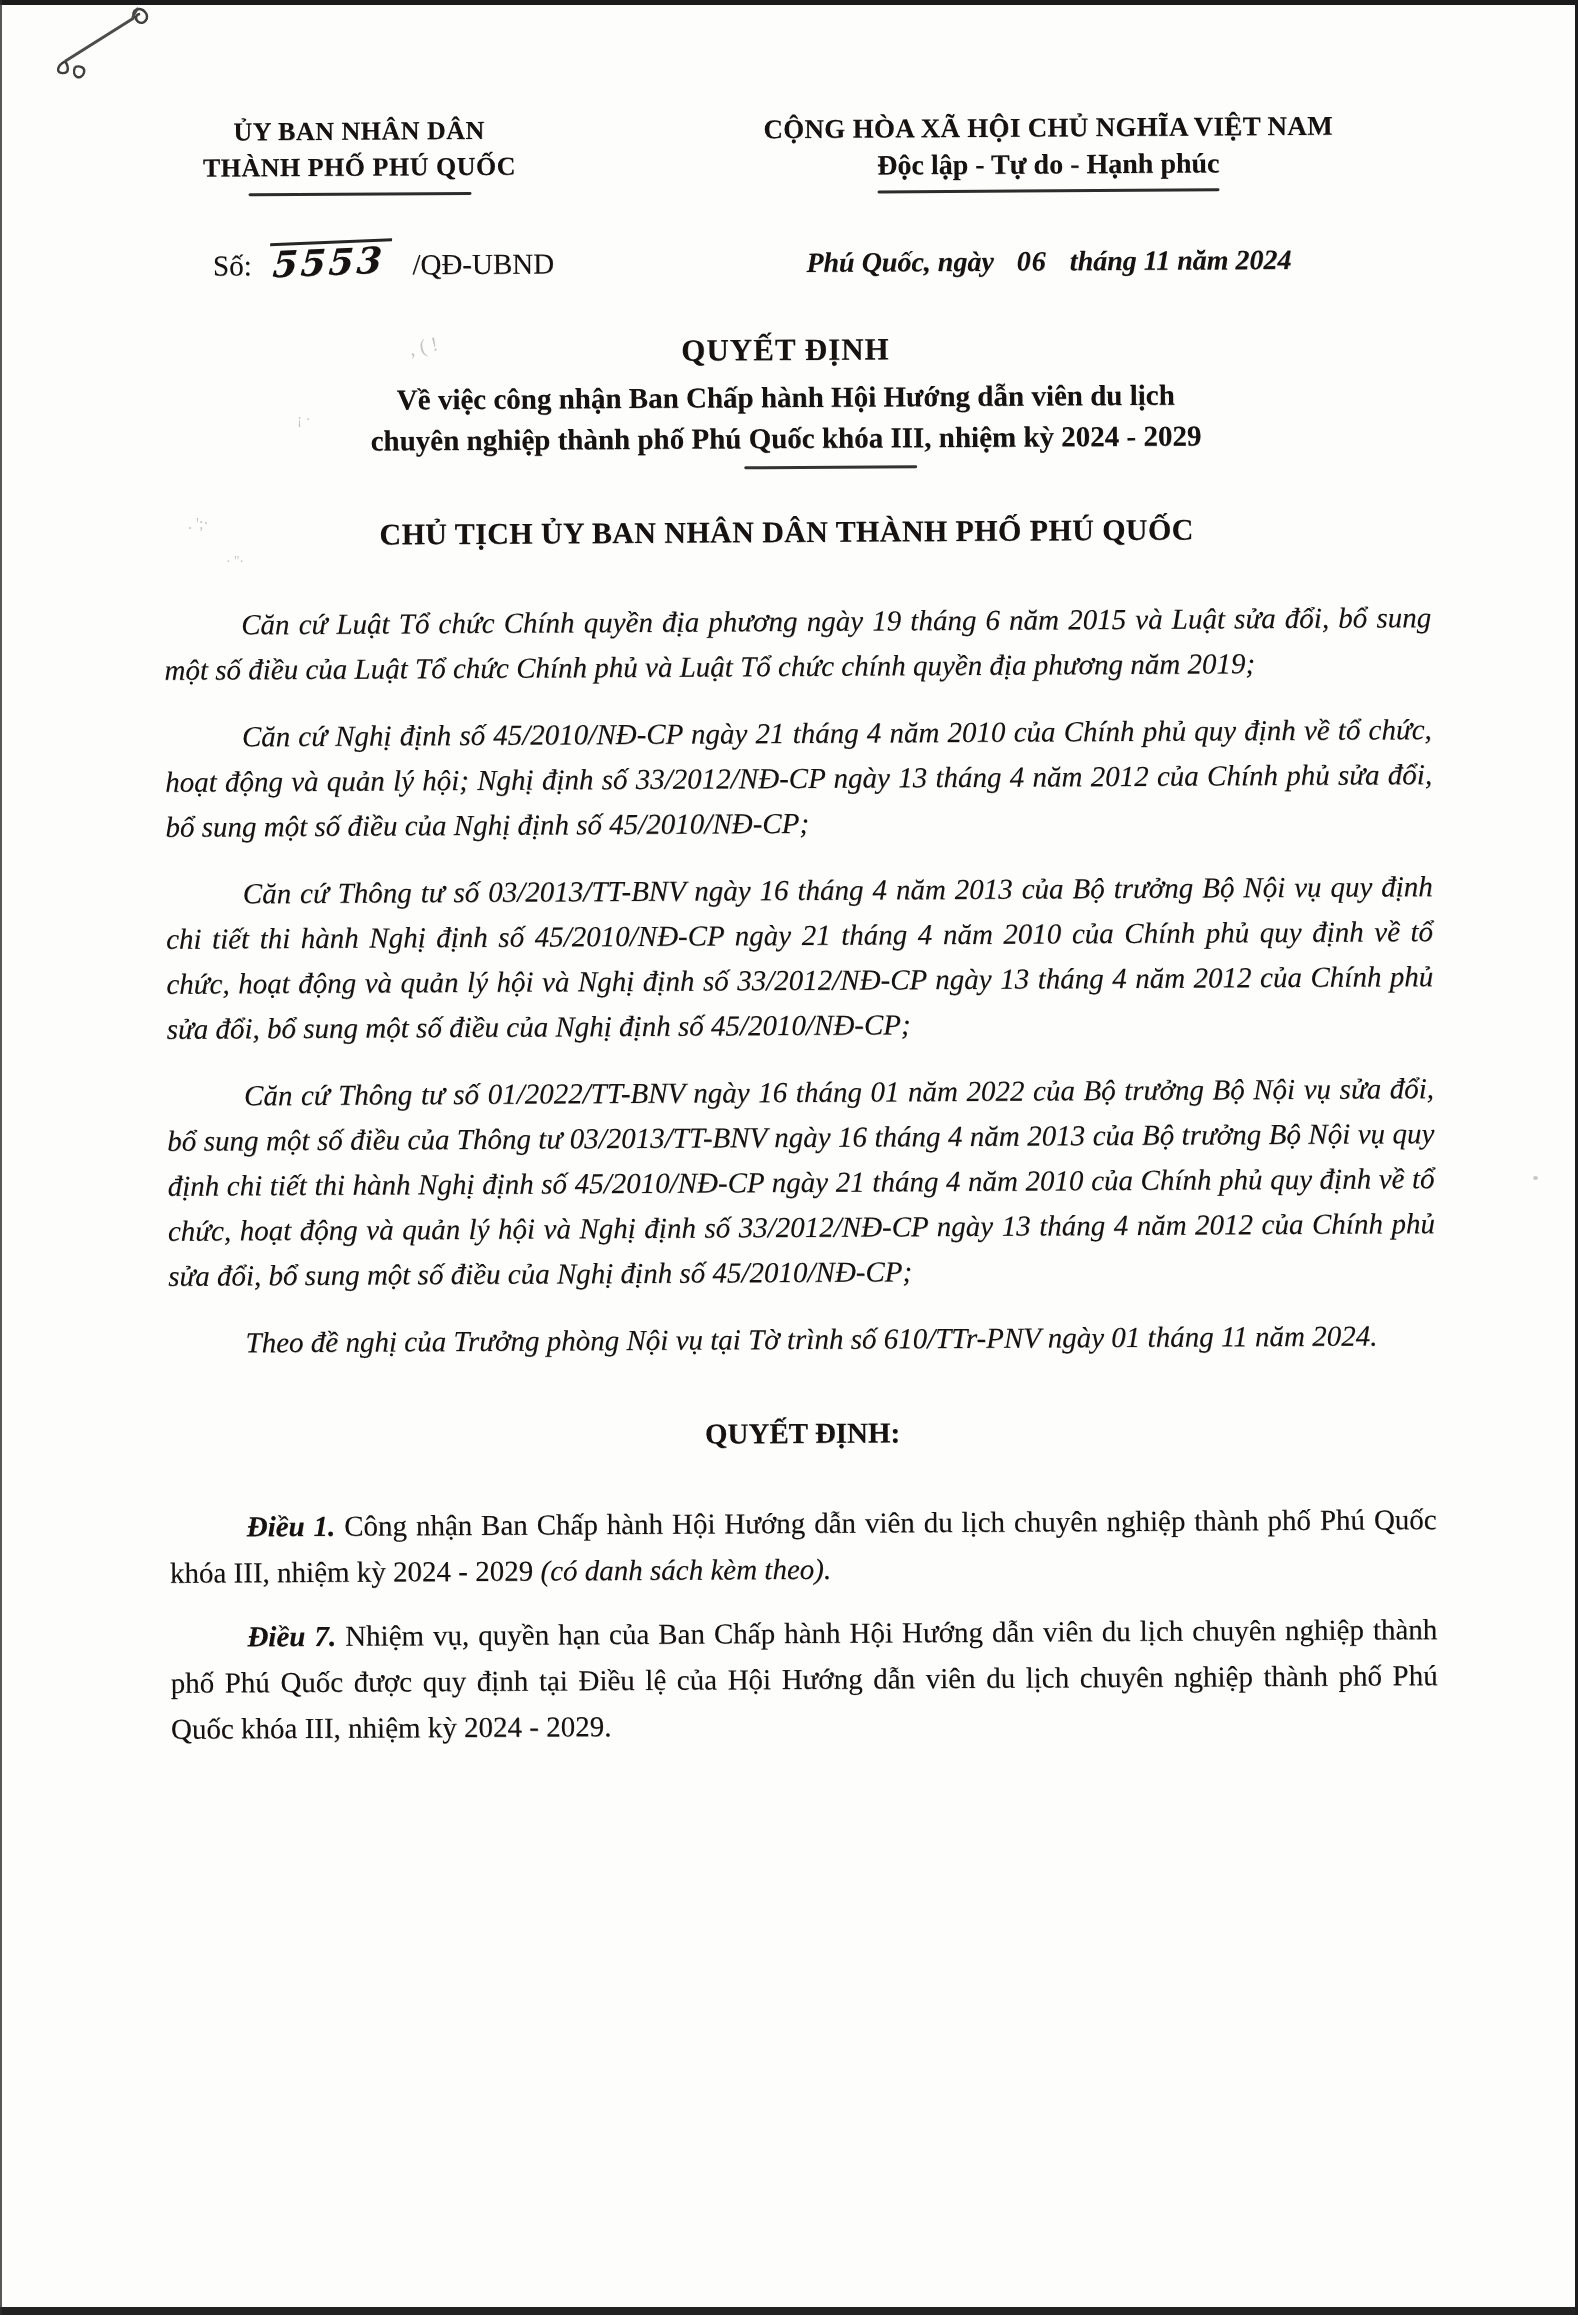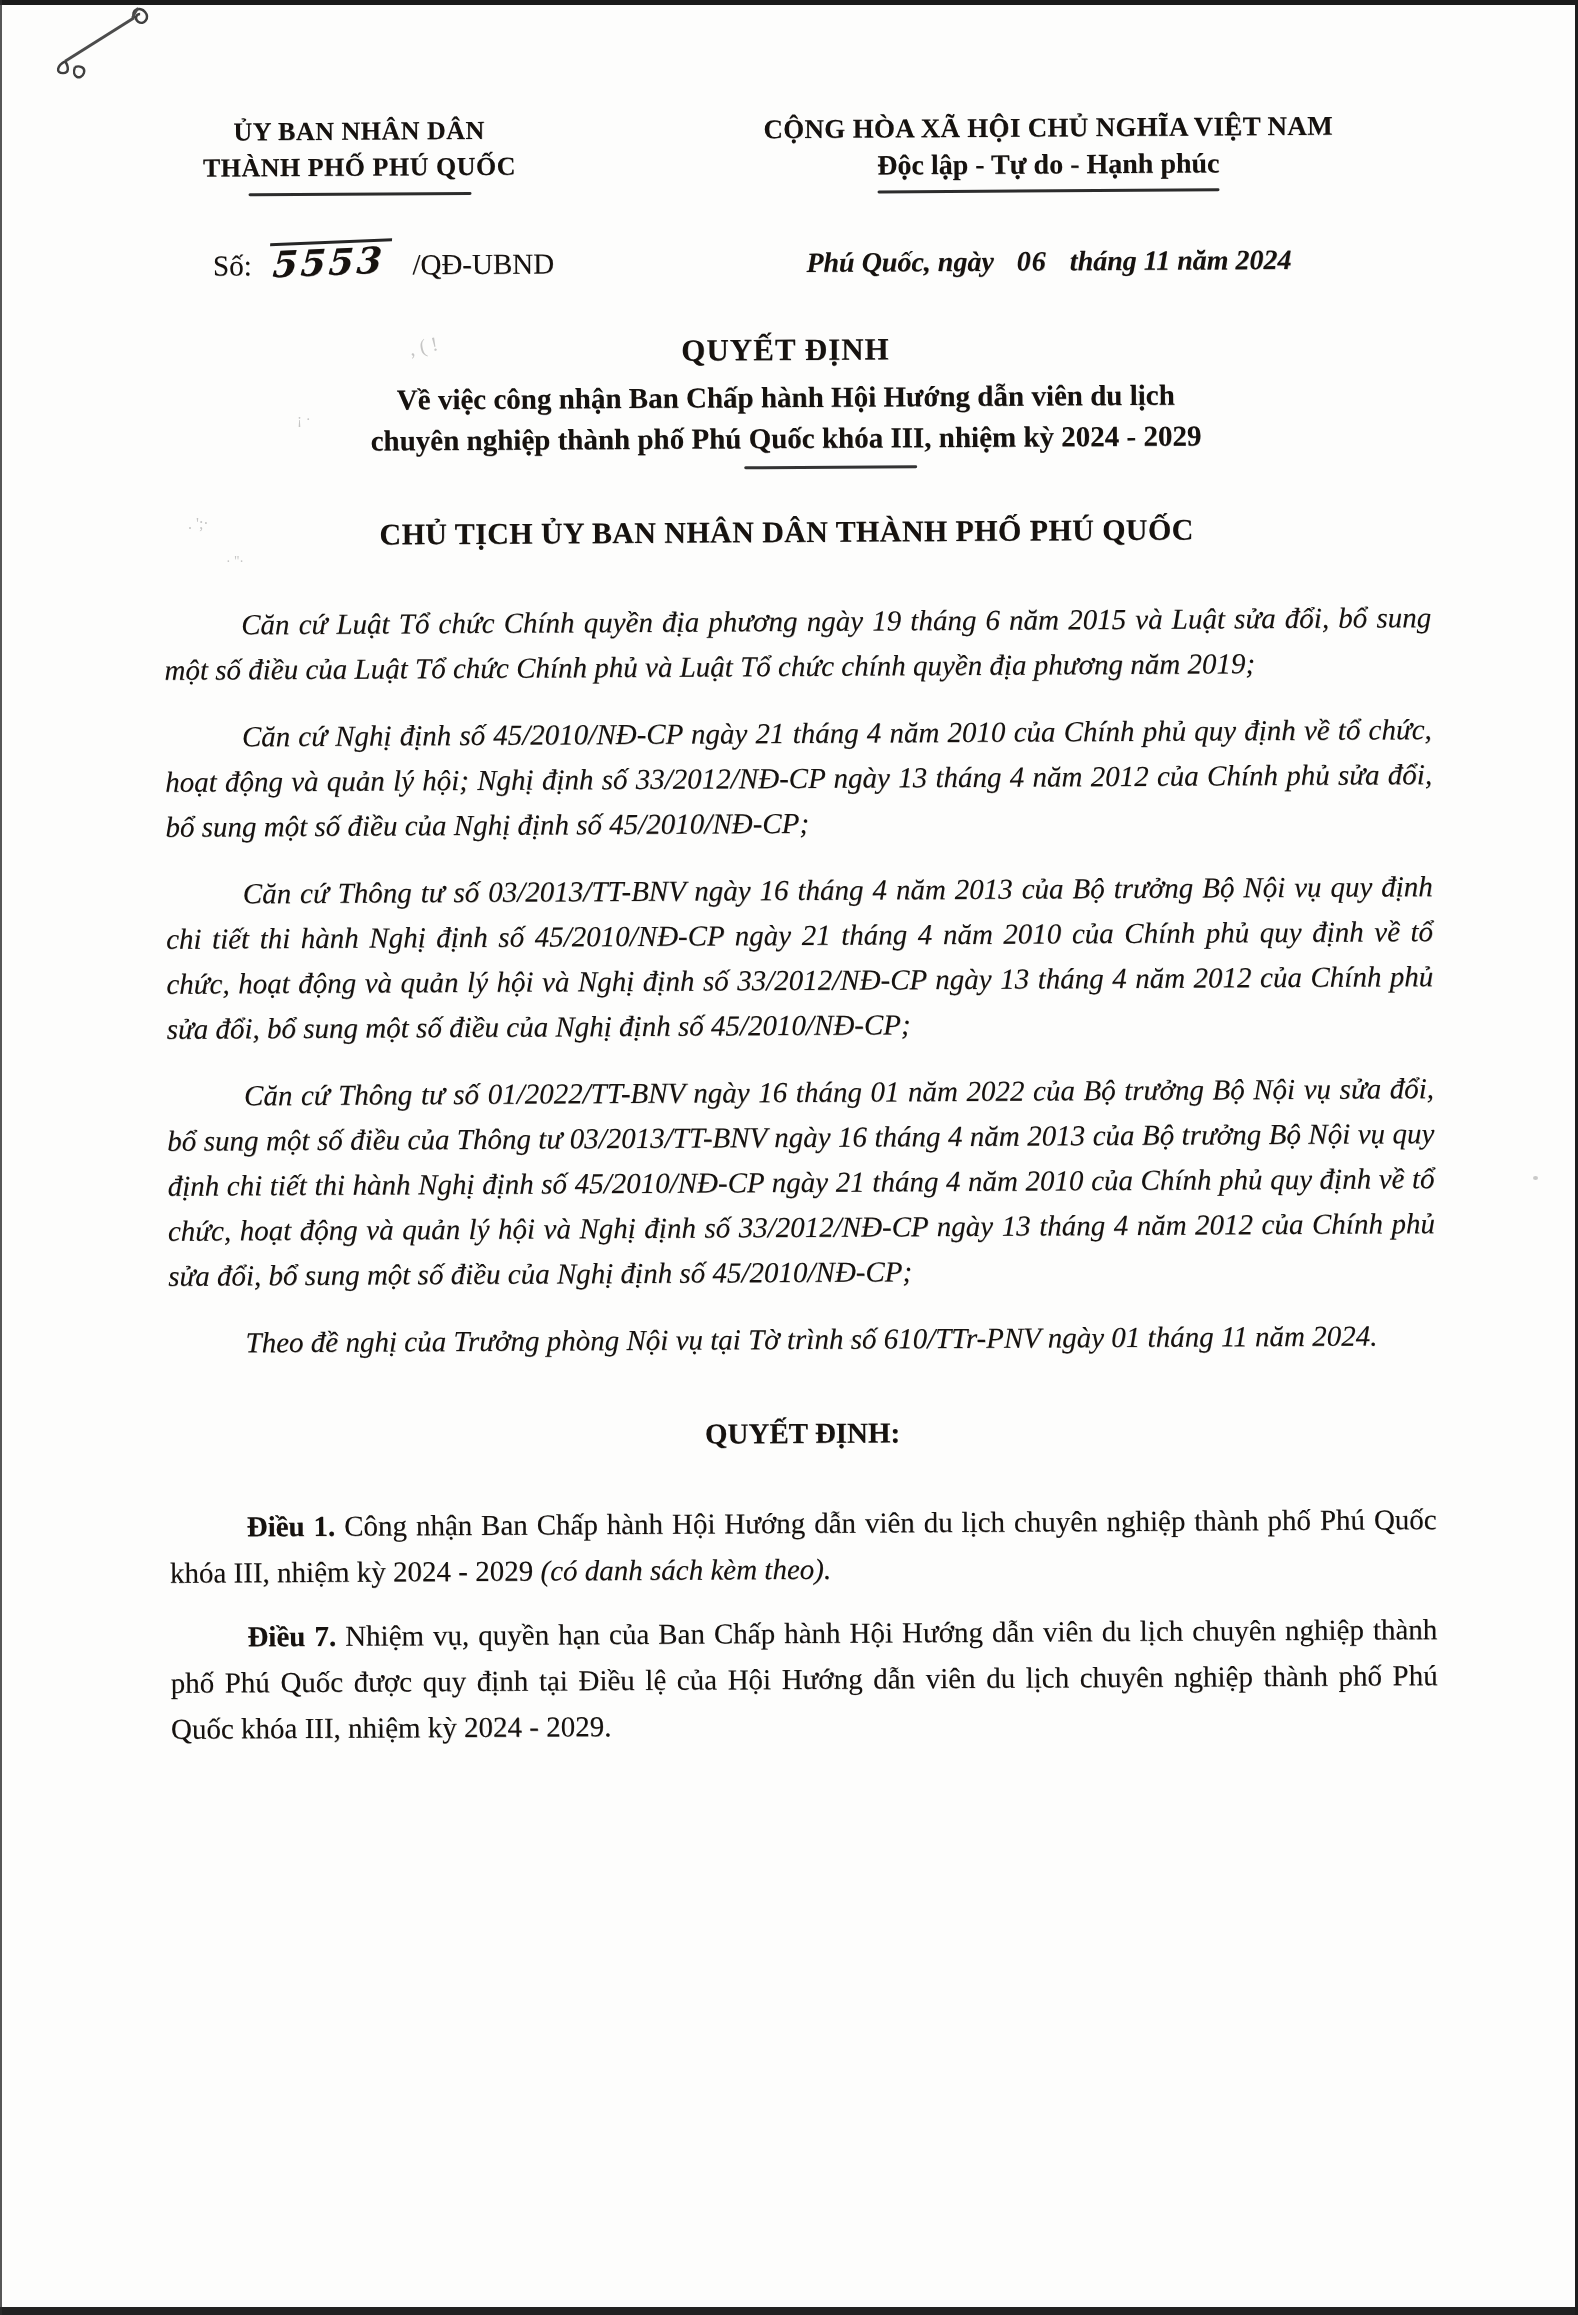--- a/index.html
+++ b/index.html
@@ -55,21 +55,21 @@
   .authority{text-align:center;font-weight:bold;font-size:30px;letter-spacing:0.4px;margin-top:46px;}
 
   
   .body{padding:0 145px 0 166px;margin-top:50px;}
   .preamble p{
     font-style:italic;font-size:29px;line-height:45px;
     text-align:justify;text-indent:77px;margin:0 0 22px 0;
   }
   .operative-heading{text-align:center;font-weight:bold;font-size:29px;margin:55px 0 50px 0;}
   .article{font-size:29px;line-height:46px;text-align:justify;text-indent:77px;margin:0 0 18px 0;}
-  .article .lbl{font-weight:bold;}
+  .article .lbl{font-weight:bold;font-style:italic;}
   .article .note{font-style:italic;}
 
   
   .smudge{position:absolute;opacity:.38;color:#6b6b6b;font-size:20px;z-index:3;pointer-events:none;}
   .speck{position:absolute;background:#8a8a8a;border-radius:50%;opacity:.45;z-index:3;}
 </style>
 </head>
 <body>
 
 <div class="page">

